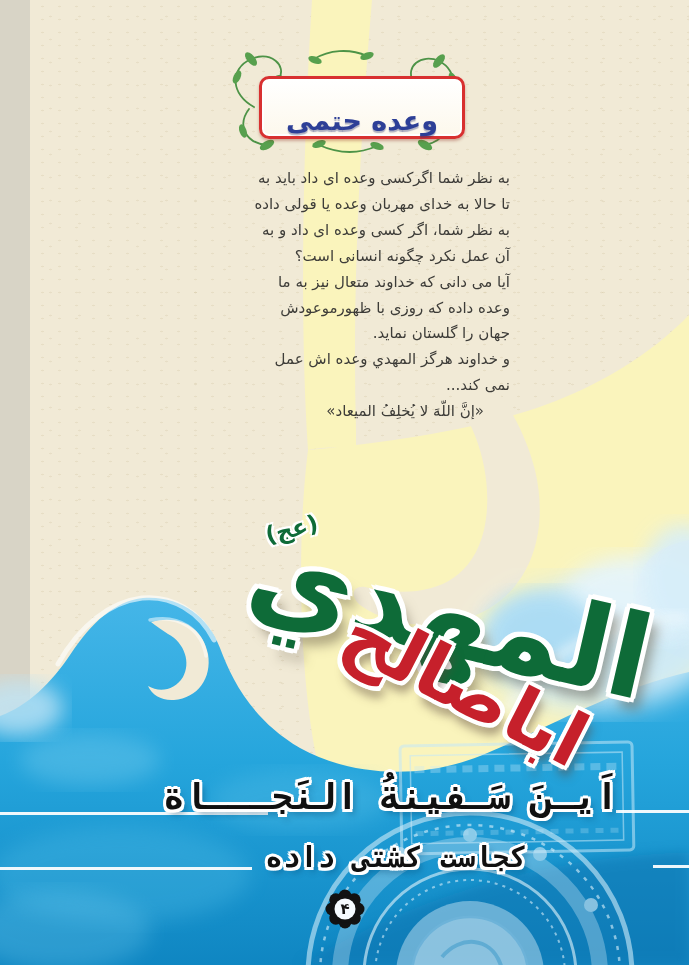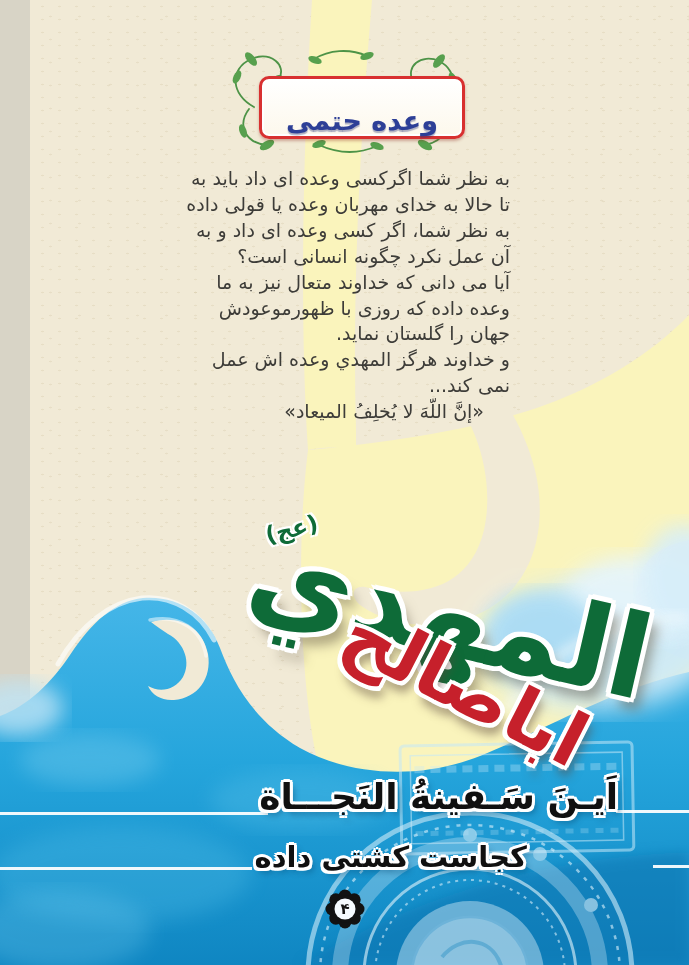--- a/index.html
+++ b/index.html
@@ -25,21 +25,21 @@
     box-shadow:0 2px 3px rgba(140,40,30,.35), inset 0 0 0 2px #fff;
     display:flex;align-items:flex-end;justify-content:center;margin-left:15px;
   }
   .badge-pill span{
     font-size:27px;font-weight:bold;color:#2d3f97;direction:rtl;
     text-shadow:0 1.5px 1px rgba(30,40,110,.35);
   }
   .body-text{
     left:183px;top:166px;width:327px;z-index:6;
     direction:rtl;text-align:right;color:#3d3c38;
-    font-size:19px;line-height:25.9px;white-space:nowrap;
+    font-size:15px;line-height:25.9px;white-space:nowrap;
   }
   .body-text .quote{margin-left:0;margin-right:26px;}
   .rule{background:rgba(255,255,255,.93);height:2.5px;z-index:6;}
   .title-green{
     left:232px;top:552px;width:436px;z-index:8;text-align:center;
     font-size:115px;font-weight:bold;color:#0e6b38;line-height:1.1;
     transform:rotate(13deg);direction:rtl;white-space:nowrap;
     text-shadow:-4px -4px 0 #fff,4px -4px 0 #fff,-4px 4px 0 #fff,4px 4px 0 #fff,
       0 -5px 0 #fff,0 5px 0 #fff,-5px 0 0 #fff,5px 0 0 #fff,
       11px 11px 12px rgba(100,90,70,.50);
@@ -55,20 +55,21 @@
     transform:rotate(27deg);direction:rtl;white-space:nowrap;
     text-shadow:-3.5px -3.5px 0 #fff,3.5px -3.5px 0 #fff,-3.5px 3.5px 0 #fff,3.5px 3.5px 0 #fff,
       0 -4px 0 #fff,0 4px 0 #fff,-4px 0 0 #fff,4px 0 0 #fff,
       8px 9px 10px rgba(90,70,60,.5);
   }
   .outline-black{
     color:#101010;font-weight:bold;direction:rtl;white-space:nowrap;z-index:10;
     text-shadow:-2.5px -2.5px 0 #fff,2.5px -2.5px 0 #fff,-2.5px 2.5px 0 #fff,2.5px 2.5px 0 #fff,
       0 -3px 0 #fff,0 3px 0 #fff,-3px 0 0 #fff,3px 0 0 #fff,
       4px 5px 6px rgba(0,60,100,.45);
+    font-family:Liberation Mono, monospace;
   }
   .bottom-l1{right:71px;top:776px;font-size:36px;}
   .bottom-l2{right:162px;top:840px;font-size:29px;}
   .page-num{left:325px;top:888px;width:40px;height:42px;z-index:11;}
   .page-num .num{
     position:absolute;left:0;top:1px;width:40px;height:40px;
     display:flex;align-items:center;justify-content:center;
     font-size:15px;font-weight:bold;color:#151515;
   }
 </style>

